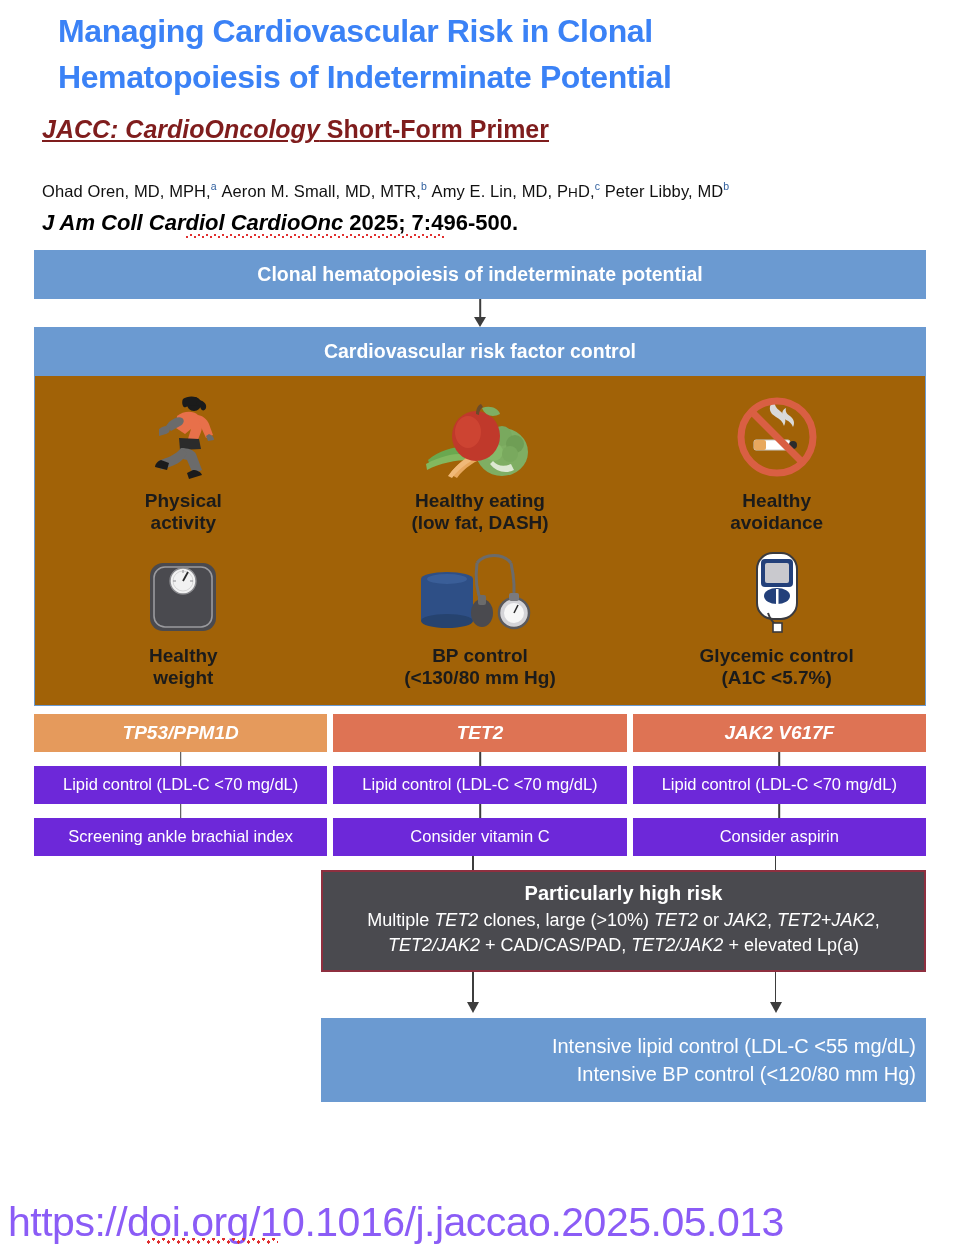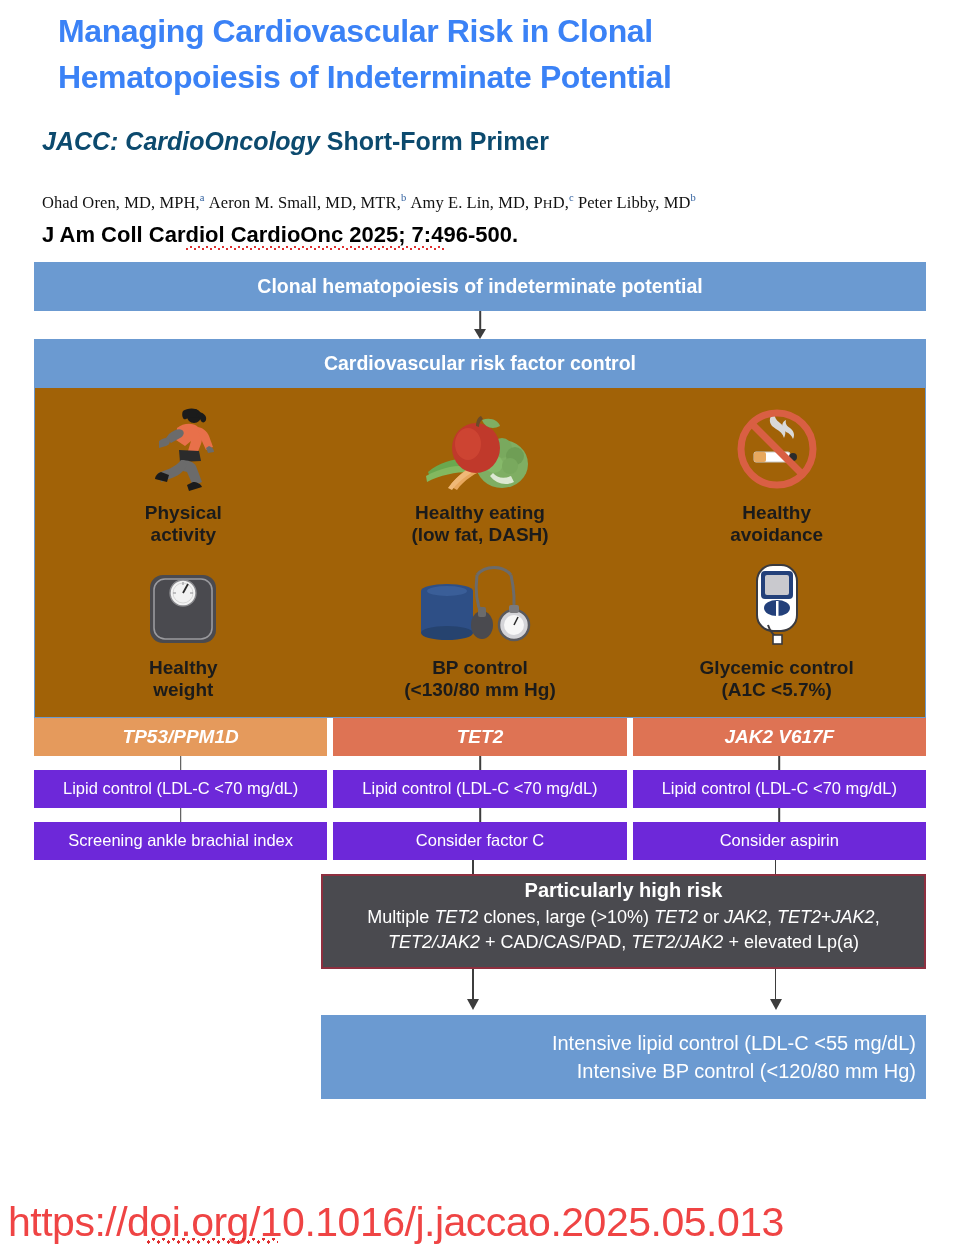--- a/index.html
+++ b/index.html
@@ -17,46 +17,47 @@
   .title {
     color: #3b82f6;
     font-size: 32px;
     font-weight: bold;
     line-height: 1.45;
     letter-spacing: -0.4px;
     max-width: 800px;
     margin-left: 16px;
   }
   .subtitle {
-    color: #0c4a6e;
+    color: #7f1d1d;
     font-size: 25px;
     font-weight: bold;
-    margin-top: 26px;
+    margin-top: 14px;
+    text-decoration: underline;
   }
   .subtitle .ital { font-style: italic; }
 
   .authors {
     margin-top: 36px;
-    font-family: Liberation Serif, serif;
+    font-family: Liberation Sans, sans-serif;
     font-size: 16.5px;
     color: #111;
     letter-spacing: 0.1px;
   }
   .authors sup { color: #2f5f9e; font-size: 10.5px; vertical-align: super; }
   .authors .sc { font-size: 13.5px; }
 
   .citation {
     margin-top: 10px;
     font-size: 22px;
     font-weight: bold;
     color: #000;
     position: relative;
     display: inline-block;
   }
-  .citation .ital { }
+  .citation .ital { font-style: italic; }
   .squiggle {
     position: absolute;
     left: 143px;
     bottom: -3px;
     width: 260px;
     height: 5px;
     background-image:
       radial-gradient(circle at 2px 3px, #e03030 1.2px, transparent 1.4px),
       radial-gradient(circle at 6px 1px, #e03030 1.2px, transparent 1.4px);
     background-size: 8px 5px;
@@ -120,21 +121,21 @@
     font-size: 19px;
     font-weight: bold;
     color: #1b1b1b;
     line-height: 1.17;
     margin-top: 8px;
     white-space: pre-line;
   }
   .row2 { margin-top: 10px; }
 
   
-  .gene-cols { display: flex; gap: 6px; margin-top: 0; align-items: flex-start; }
+  .gene-cols { display: flex; gap: 6px; margin-top: 8px; align-items: flex-start; }
   .gene-col { flex: 1; display: flex; flex-direction: column; }
   .gene-head {
     color: #ffffff;
     font-size: 19px;
     font-weight: bold;
     font-style: italic;
     text-align: center;
     padding: 8px 6px;
   }
   .gene-head.orange { background: #E59A5C; }
@@ -159,21 +160,21 @@
   .risk-connect { position: relative; height: 14px; }
   .risk-connect .stem {
     position: absolute; top: 0; width: 1.6px; height: 14px;
     background: #3d3d3d;
   }
   .high-risk {
     background: #4A4A4F;
     border: 2px solid #8E2F3F;
     color: #ffffff;
     text-align: center;
-    padding: 1px 14px 12px 14px;
+    padding: 8px 14px 12px 14px;
   }
   .high-risk .hr-title { font-size: 20px; font-weight: bold; line-height: 1.35; }
   .high-risk .hr-body { font-size: 18px; line-height: 1.36; margin-top: 1px; }
   .high-risk .ital { font-style: italic; }
 
   .dual-arrows { position: relative; height: 46px; }
   .dual-arrows .a-stem {
     position: absolute; top: 0; width: 1.6px; height: 32px; background: #3d3d3d;
   }
   .dual-arrows .a-head {
@@ -192,21 +193,21 @@
     line-height: 1.42;
   }
   .bottom-group { width: 605px; margin-left: auto; margin-right: 0; }
 
   
   .doi {
     position: absolute;
     left: 8px;
     bottom: 6px;
     font-size: 41px;
-    color: #ef4444;
+    color: #8b5cf6;
     letter-spacing: -0.5px;
     font-family: "Liberation Sans", sans-serif;
   }
   .doi .sq {
     position: absolute;
     left: 138px;
     bottom: 2px;
     width: 132px;
     height: 6px;
     background-image:
@@ -390,21 +391,21 @@
 
       <div class="gene-col">
         <div class="gene-head salmon">TET2</div>
         <div class="v-link">
             <span class="stem"></span>
           </div>
         <div class="gene-step">Lipid control (LDL-C &lt;70 mg/dL)</div>
         <div class="v-link">
             <span class="stem"></span>
           </div>
-        <div class="gene-step">Consider factor C</div>
+        <div class="gene-step">Consider vitamin C</div>
       </div>
 
       <div class="gene-col">
         <div class="gene-head salmon">JAK2 V617F</div>
         <div class="v-link">
             <span class="stem"></span>
           </div>
         <div class="gene-step">Lipid control (LDL-C &lt;70 mg/dL)</div>
         <div class="v-link">
             <span class="stem"></span>

